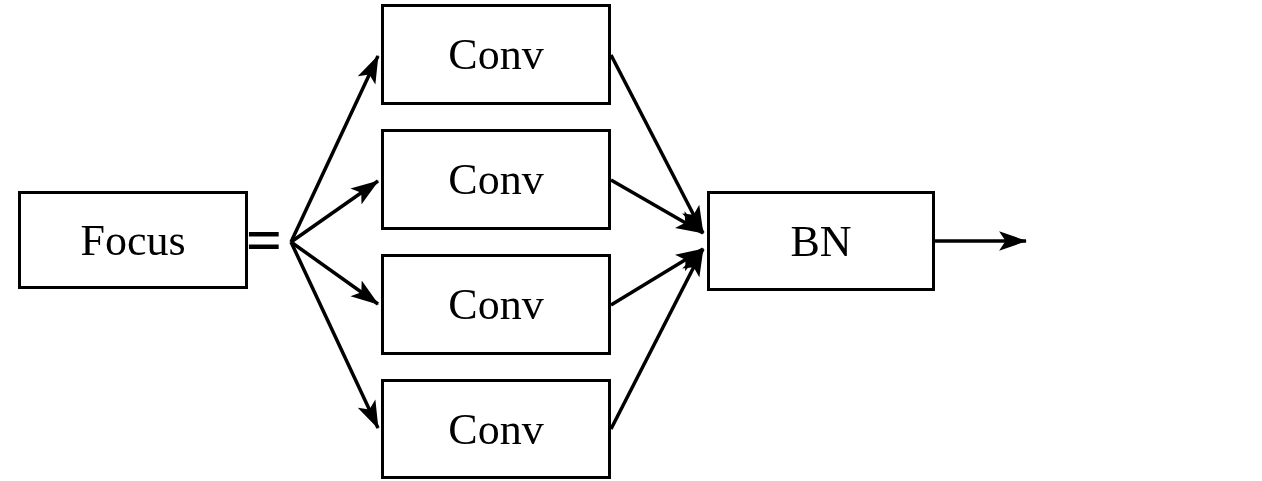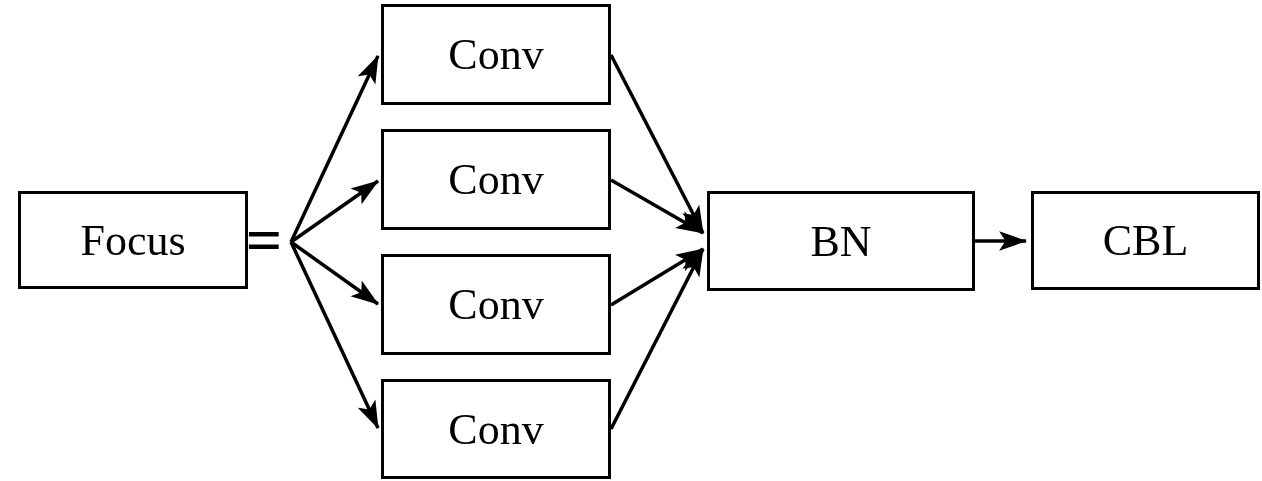--- a/index.html
+++ b/index.html
@@ -32,21 +32,21 @@
     justify-content: center;
     font-size: 44px;
     color: #000000;
     white-space: nowrap;
   }
   .node-focus { left: 2px;    top: 191px; width: 230px; height: 98px; margin-left: 16px;  }
   .node-conv1 { left: 381px;  top: 4px;   width: 230px; height: 101px; }
   .node-conv2 { left: 381px;  top: 129px; width: 230px; height: 101px; }
   .node-conv3 { left: 381px;  top: 254px; width: 230px; height: 101px; }
   .node-conv4 { left: 381px;  top: 379px; width: 230px; height: 100px; }
-  .node-bn    { left: 707px;  top: 191px; width: 268px; height: 100px; text-align: center; }
+  .node-bn    { left: 707px;  top: 191px; width: 228px; height: 100px; text-align: center; }
   .node-cbl   { left: 1031px; top: 191px; width: 229px; height: 99px;  }
   .equals-sign {
     position: absolute;
     left: 234px;
     top: 204px;
     width: 60px;
     height: 74px;
     display: flex;
     align-items: center;
     justify-content: center;
@@ -104,17 +104,14 @@
     <span>Conv</span>
   </div>
   <div class="node node-conv4">
     <span>Conv</span>
   </div>
 
   <div class="node node-bn">
     <span>BN</span>
   </div>
 
-  <div class="node node-cbl">
-    <span>CBL</span>
-  </div>
 
 </div>
 
 </body></html>

